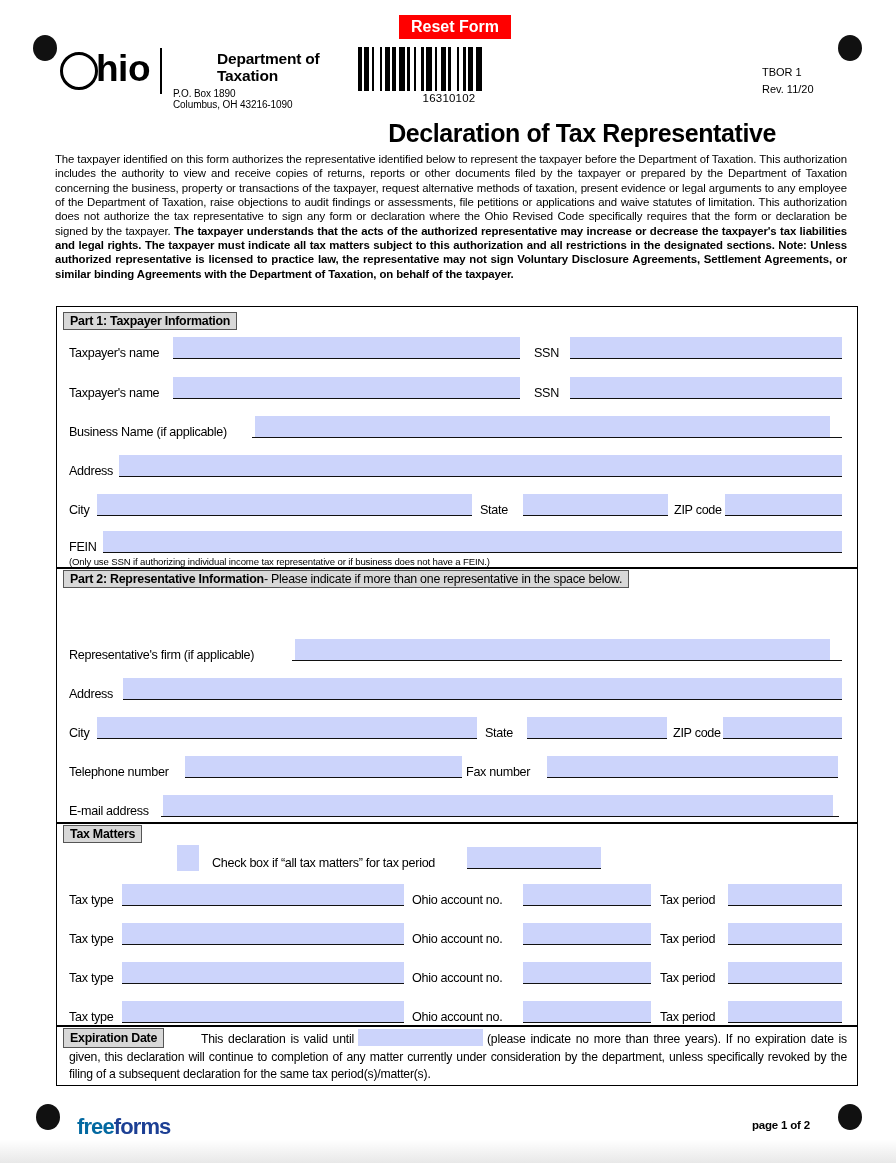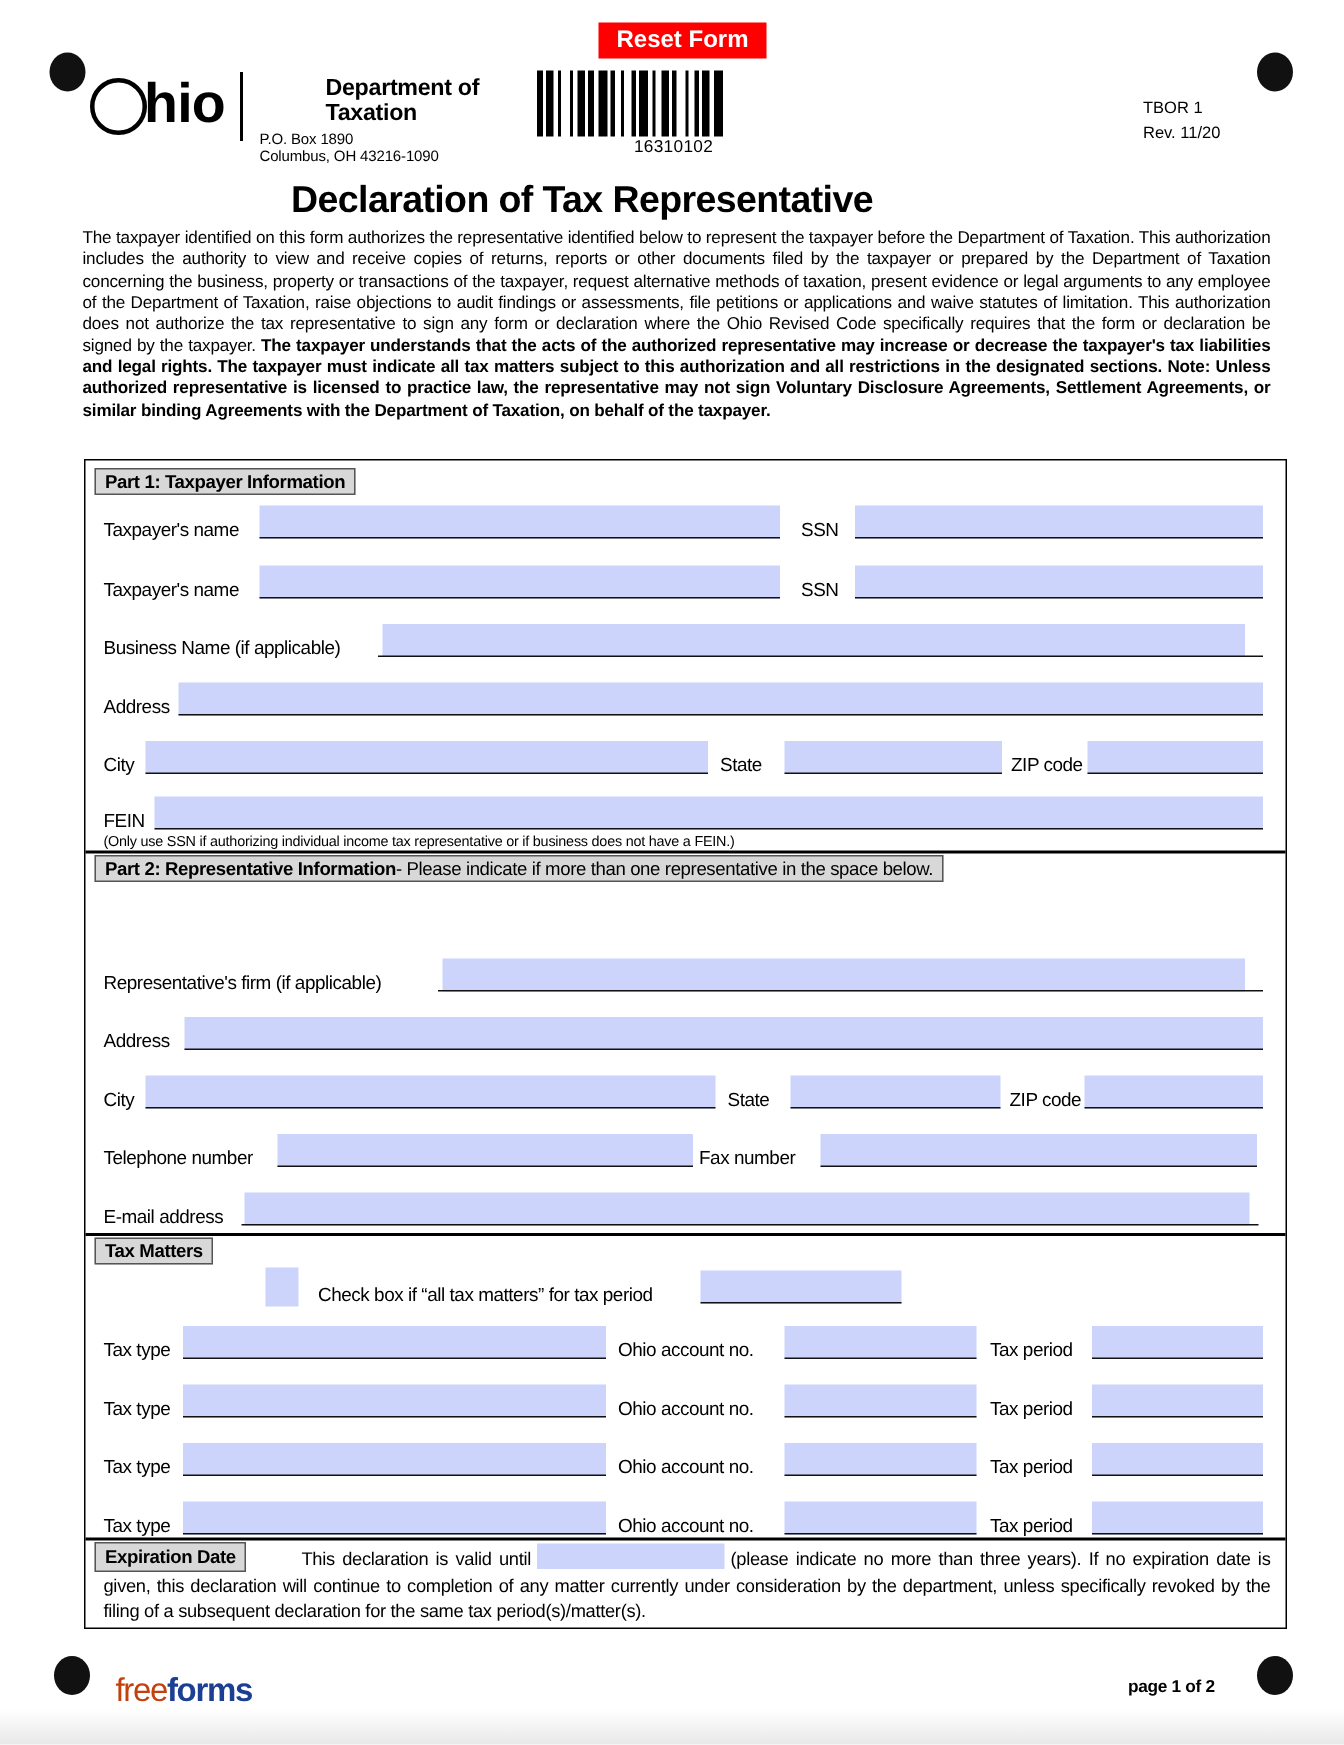--- a/index.html
+++ b/index.html
@@ -60,21 +60,21 @@
   .barcode i { display:block; background:#000; height:44px; }
   .barcode-num {
     position:absolute; left:358px; top:92px; width:182px; text-align:center;
     font-size:11.5px; letter-spacing:0.2px;
   }
 
   .formno { position:absolute; left:762px; top:48px; font-size:11px; line-height:1.5;margin-top:16px; }
 
   
   .title {
-    position:absolute; left:0; top:119px; width:776px; text-align:center;
+    position:absolute; left:0; top:119px; width:776px; text-align:right;
     font-size:25px; font-weight:bold; letter-spacing:-0.4px;
   }
   .intro {
     position:absolute; left:55px; top:152px; width:792px;
     font-size:11.4px; line-height:14.35px; text-align:justify;
     letter-spacing:-0.12px;
   }
   .intro b { font-weight:bold; }
 
   
@@ -117,21 +117,21 @@
   .exp-fld {
     display:inline-block; width:125px; height:17px; background:#ccd4fb;
     vertical-align:-3px; margin:0 4px;
   }
 
   
   .footer { position:absolute; left:0; top:1107px; width:896px; height:56px;
     background:linear-gradient(to bottom,#ffffff 0%, #ffffff 58%, #e8e8e8 100%); }
   .ff { position:absolute; left:77px; top:1114px; font-size:22px; font-weight:bold;
         letter-spacing:-0.9px; }
-  .ff .free { color:#c2410c; font-weight:normal; }
+  .ff .free { color:#0369a1; font-weight:bold; }
   .ff .forms { color:#1c3f94; font-weight:bold; }
   .pageno { position:absolute; left:752px; top:1119px; font-size:11.5px; font-weight:bold;
     letter-spacing:-0.2px; }
 </style>
 </head>
 <body>
 
 <div class="page">
 
   <div class="dot tl"></div>

